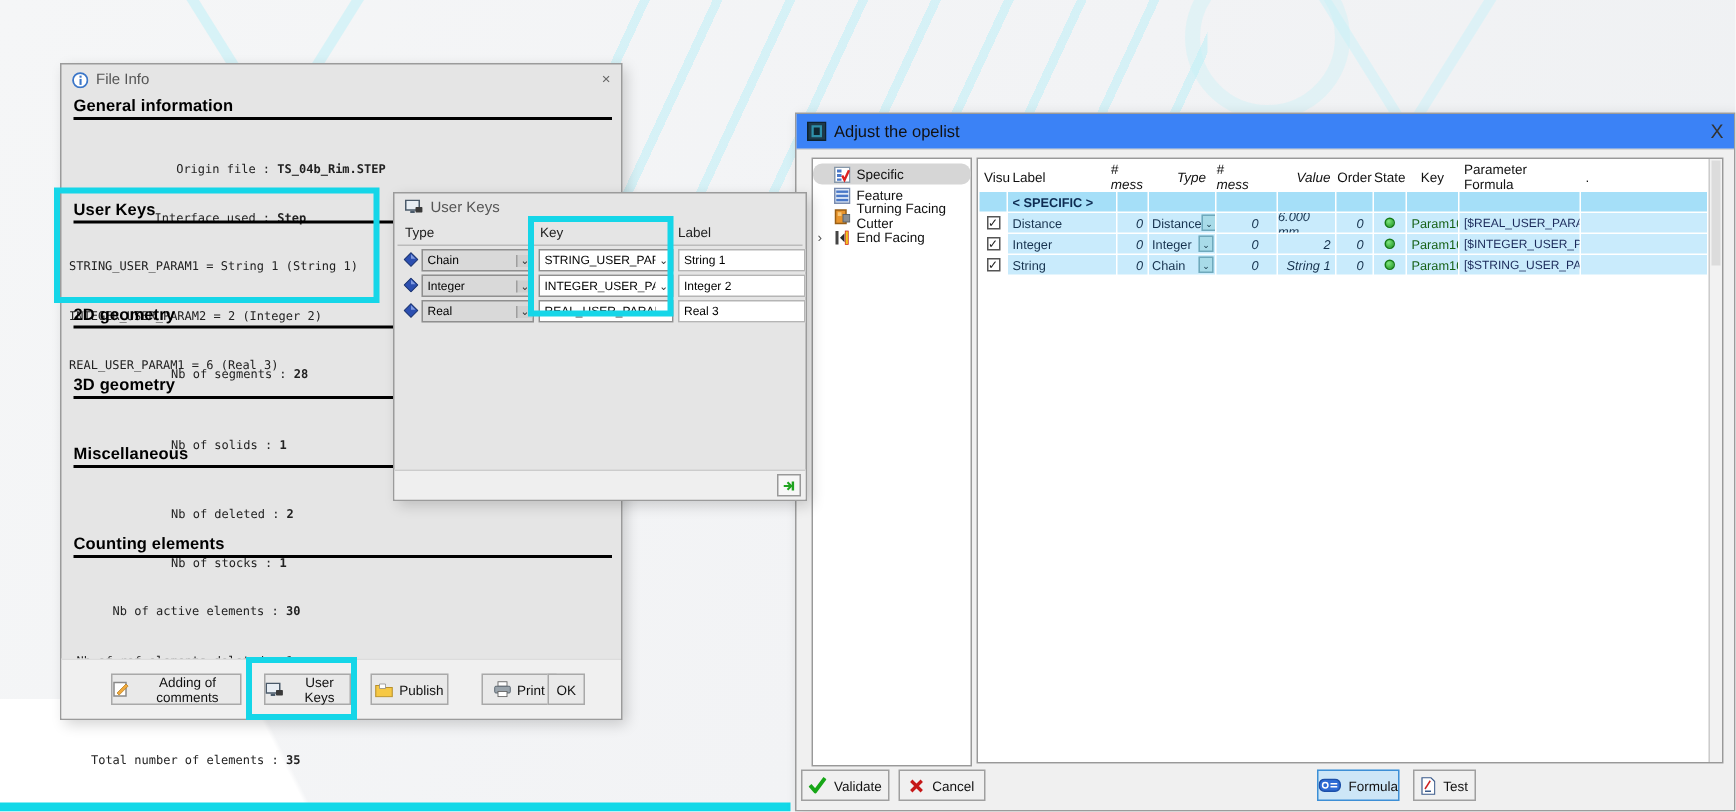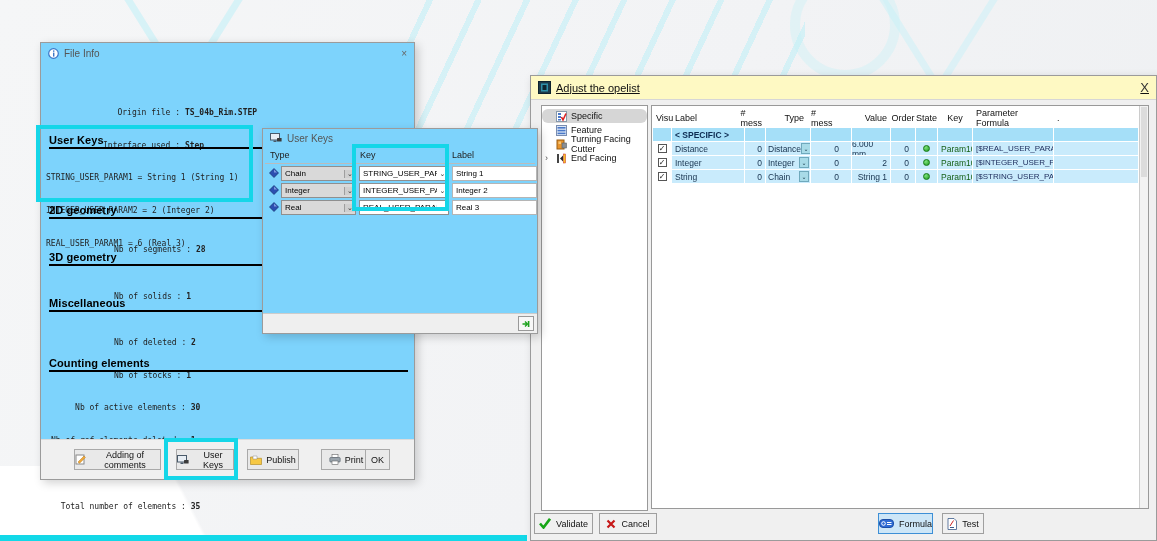--- a/index.html
+++ b/index.html
@@ -14,21 +14,21 @@
   .vbar { position:absolute; width:7px; height:130px; background:rgba(185,240,248,.5); top:-25px; }
   .v1a{ left:150px; transform:rotate(-32deg);} .v1b{ left:210px; transform:rotate(32deg);}
   .v2a{ left:905px; transform:rotate(-32deg); opacity:.7;} .v2b{ left:965px; transform:rotate(32deg); opacity:.7;}
   .decor-circle { left:790px; top:-30px; width:110px; height:110px; border-radius:50%;
     border:10px solid rgba(195,240,247,.35); }
   .decor-wedge { left:0; bottom:5px; width:340px; height:70px;
     background:linear-gradient(63deg,#ffffff 54%, rgba(255,255,255,0) 55%); }
   .decor-bottombar { left:0; top:535px; width:527px; height:6px; background:#12d8e8; }
 
   
-  .dlg { position:absolute; background:#7dd3fc; border:1px solid #9b9b9b; box-shadow:3px 3px 9px rgba(0,0,0,.18); }
+  .dlg { position:absolute; background:#e5e5e5; border:1px solid #9b9b9b; box-shadow:3px 3px 9px rgba(0,0,0,.18); }
   .titlebar { position:absolute; top:0; left:0; right:0; display:flex; align-items:center; gap:5px; padding:0 7px; color:#555; }
   .title-close { margin-left:auto; color:#666; cursor:default; }
 
   
   #fileinfo { left:40px; top:42px; width:375px; height:438px; z-index:1; }
   #fileinfo .titlebar { height:20px; font-size:10px; }
   .fi-h { position:absolute; left:8px; width:359px; font-size:11px; font-weight:bold; color:#000;
           border-bottom:2px solid #000; padding-bottom:1px; letter-spacing:.1px; }
   .mono { position:absolute; font-family:"DejaVu Sans Mono",monospace; font-size:8px; line-height:11px;
           white-space:pre; color:#222; }
@@ -55,39 +55,39 @@
   .dd-gray .arr { background:#cfcfcf; border-left:1px solid #9e9e9e; }
   .dd-white { background:#fff; }
   .uk-field { position:absolute; height:15px; border:1px solid #b5b5b5; background:#fff; font-size:8px;
               padding-left:3px; display:flex; align-items:center; }
   .uk-bottom { position:absolute; bottom:0; left:0; right:0; height:20px; background:#efefef; border-top:1px solid #ccc; }
   .uk-mini { position:absolute; right:3px; bottom:2px; width:16px; height:15px; background:#f7f7f7;
              border:1px solid #999; display:flex; align-items:center; justify-content:center; }
 
   
   #adjust { left:530px; top:75px; width:627px; height:466px; background:#f0f0f0; z-index:2; }
-  #adjust .titlebar { height:24px; background:#fef9c3; border-bottom:1px solid #d6d6d6; font-size:11px; color:#111;text-decoration:underline; }
+  #adjust .titlebar { height:24px; background:#3b82f6; border-bottom:1px solid #d6d6d6; font-size:11px; color:#111; }
   #adjust .title-close { font-size:13px; color:#333; }
   .aj-tree { position:absolute; left:10px; top:29px; width:107px; height:406px; background:#fff;
              border:1px solid #999; padding-top:3px; font-size:9px; }
   .tree-item { display:flex; align-items:center; gap:4px; height:14px; padding-left:14px; color:#111; position:relative; }
   .tree-item.sel { background:#d6d6d6;border-radius:6px; }
   .tree-item .exp { position:absolute; left:3px; color:#555; font-size:9px; line-height:9px; }
   .aj-table { position:absolute; left:120px; top:29px; width:498px; height:404px; background:#fff; border:1px solid #999; }
   .aj-scroll { position:absolute; right:0; top:0; bottom:0; width:9px; background:#f2f2f2; border-left:1px solid #ccc; }
   .aj-thumb { position:absolute; top:1px; left:1px; width:6px; height:70px; background:#dcdcdc; }
   .t-grid { display:grid; grid-template-columns:18px 72px 20px 44px 40px 38px 24px 21px 34px 80px 1fr; column-gap:1px; }
   .t-head { position:absolute; top:2px; left:1px; right:10px; height:15px; font-size:9px; color:#111; align-items:center; }
   .t-head > div { display:flex; align-items:center; }
   .t-row { position:absolute; left:1px; right:10px; height:13px; font-size:8.5px; color:#16324e; }
   .t-row > div { display:flex; align-items:center; background:#c9ebfc; overflow:hidden; }
   .t-row > .cell-white { background:#fff; justify-content:center; }
   .t-group > div { background:#a5dff8; }
   .t-group .g-label { font-weight:bold; color:#0d2c52; padding-left:3px; }
-  .al { padding-left:3px; } .ar { justify-content:flex-end !important; padding-right:3px; }
+  .al { padding-left:3px; } .ar { justify-content:flex-end !important; padding-right:3px;font-style:italic; }
   .ac { justify-content:center !important; }
   .pr6 { padding-right:6px; } .pr12 { padding-right:12px; }
   .cb { width:9px; height:9px; background:#fff; border:1px solid #555; font-size:8px; line-height:8px;
         color:#222; display:flex; align-items:center; justify-content:center; }
   .type-dd { display:flex; width:100%; align-items:center; }
   .type-dd .txt { flex:1; padding-left:2px; }
   .type-dd .arr { width:10px; height:11px; background:#a8dbe8; border:1px solid #6fa9bc; font-size:6px;
                   color:#134; display:flex; align-items:center; justify-content:center; flex:none; margin-right:1px; }
   .dot { width:7px; height:7px; border-radius:50%; background:radial-gradient(circle at 35% 30%,#7fe57f,#1f9a1f);
          border:1px solid #157a15; }
@@ -123,20 +123,21 @@
       <svg width="11" height="11" viewBox="0 0 11 11">
           <circle cx="5.5" cy="5.5" r="4.8" fill="#fff" stroke="#3b76c8" stroke-width="1.2"></circle>
           <rect x="5" y="2.4" width="1.4" height="1.4" fill="#3b76c8"></rect>
           <rect x="5" y="4.6" width="1.4" height="4" fill="#3b76c8"></rect>
         </svg>
     </span>
     <span>File Info</span>
     <span class="title-close">×</span>
   </div>
 
+  <div class="fi-h" style="top:22px">General information</div>
   <div class="mono" style="top:42px; left:62px">
     <div><span class="lab">   Origin file : </span><span class="val">TS_04b_Rim.STEP</span></div>
     <div><span class="lab">Interface used : </span><span class="val">Step</span></div>
   </div>
 
   <div class="fi-h" style="top:91px">User Keys</div>
   <div class="mono" style="top:107px; left:5px">
     <div>STRING_USER_PARAM1 = String 1 (String 1)</div>
     <div>INTEGER_USER_PARAM2 = 2 (Integer 2)</div>
     <div>REAL_USER_PARAM1 = 6 (Real 3)</div>

